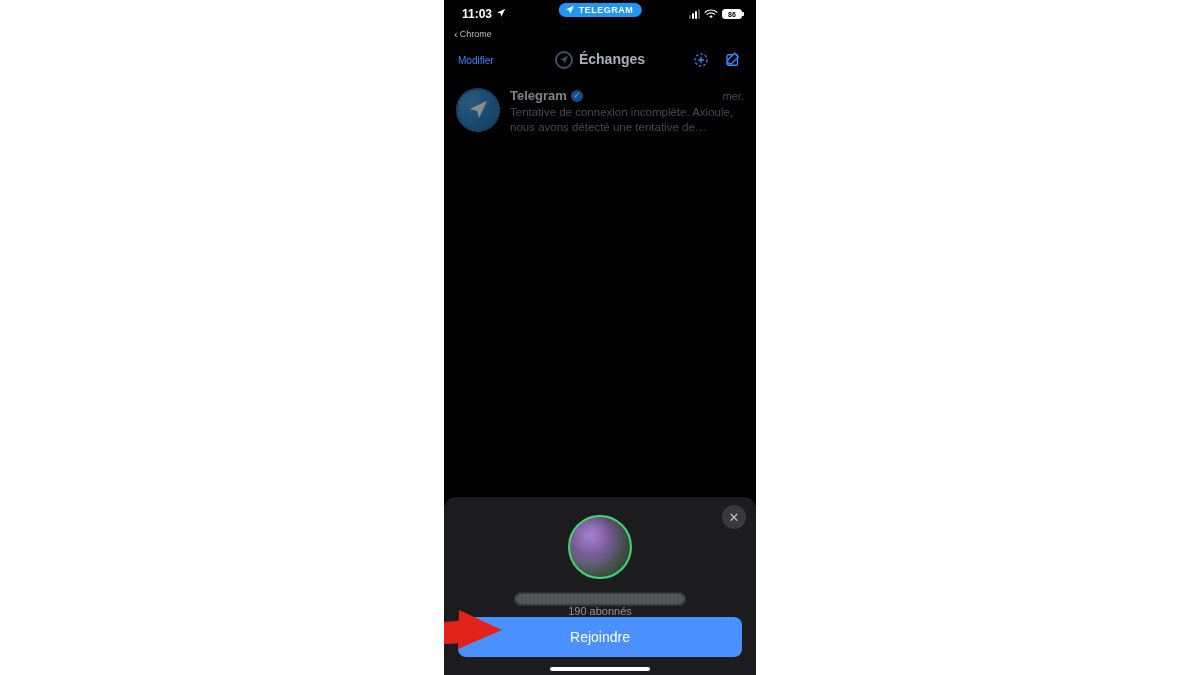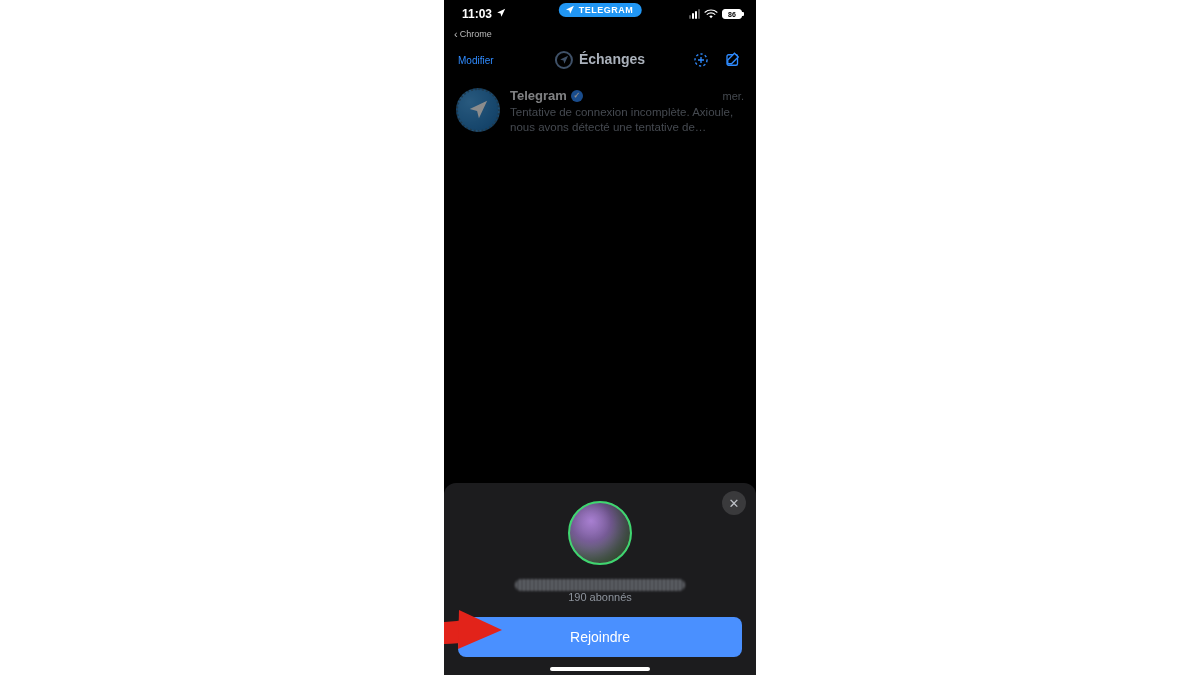--- a/index.html
+++ b/index.html
@@ -218,21 +218,20 @@
     background: repeating-linear-gradient(90deg, #b7bcc4 0 2px, #5c6068 2px 4px);
     filter: blur(1.2px);
     opacity: 0.5;
   }
   .subscribers {
     color: #8e949d;
     font-size: 11px;
     margin-top: 0;
   }
   .join-btn {
-    margin-top: 14px;
     width: 100%;
     height: 40px;
     background: #4a90ff;
     border-radius: 8px;
     color: #fff;
     font-size: 14px;
     font-weight: 500;
     display:flex; align-items:center; justify-content:center;
   }
   

